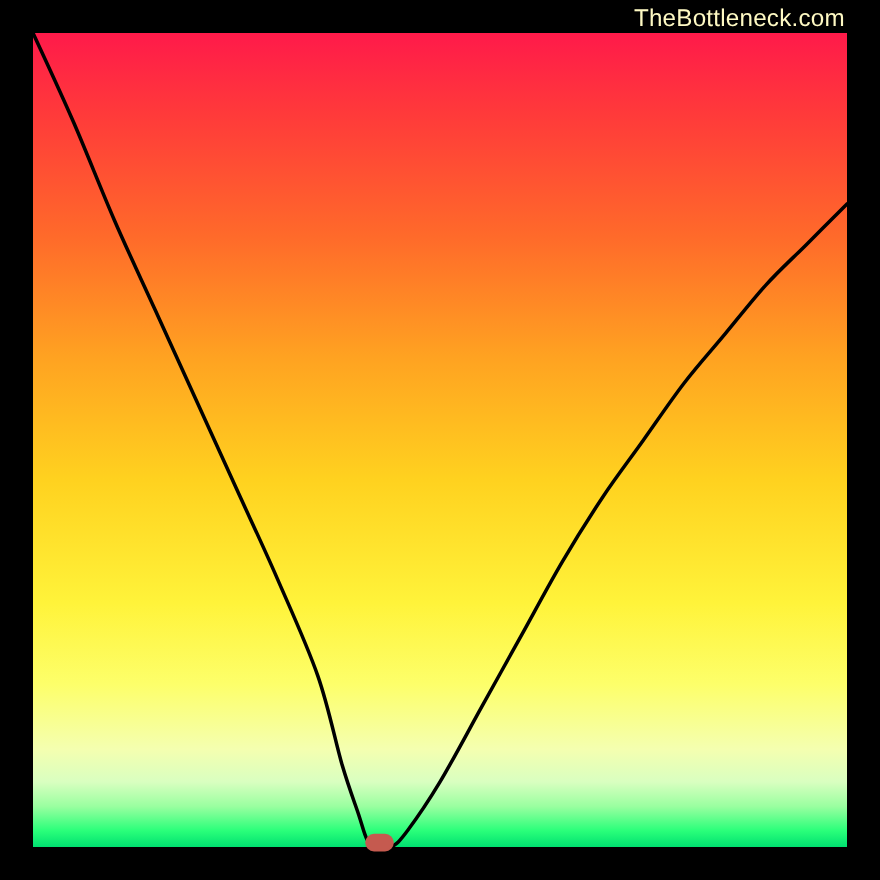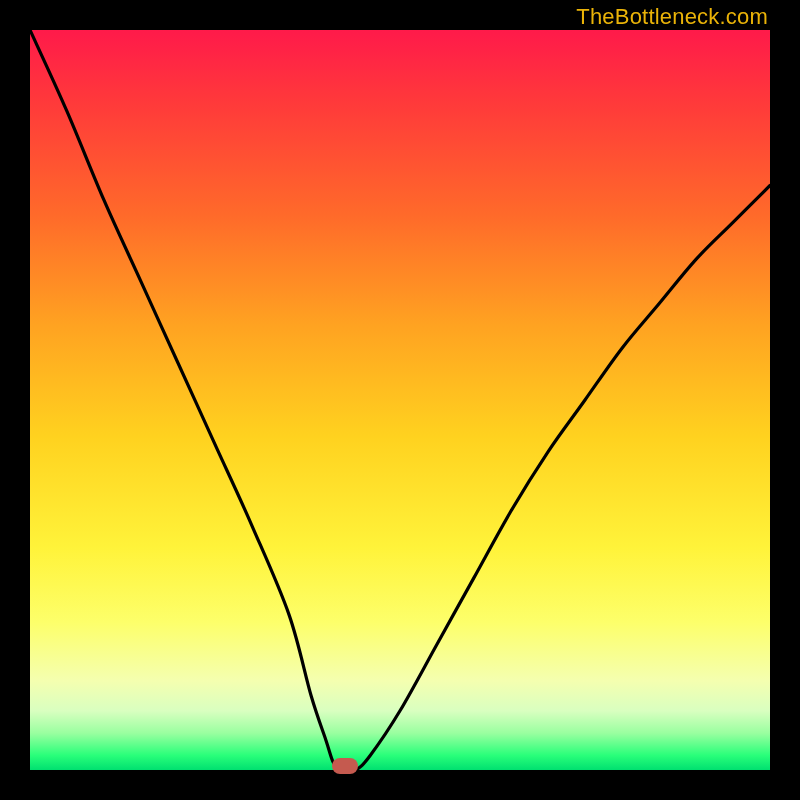--- a/index.html
+++ b/index.html
@@ -37,21 +37,21 @@
       #d9ffc0 92%,
       #9affa0 95%,
       #2aff7a 98%,
       #00e070 100%
     );
   }
   .watermark {
     position: absolute;
     top: 4px;
     right: 32px;
-    color: #eab308;
+    color: #fef9c3;
     font-size: 22px;
     font-weight: 500;
     letter-spacing: 0.2px;
   }
   svg.curve {
     position: absolute;
     top: 30px;
     left: 30px;
     width: 740px;
     height: 740px;

